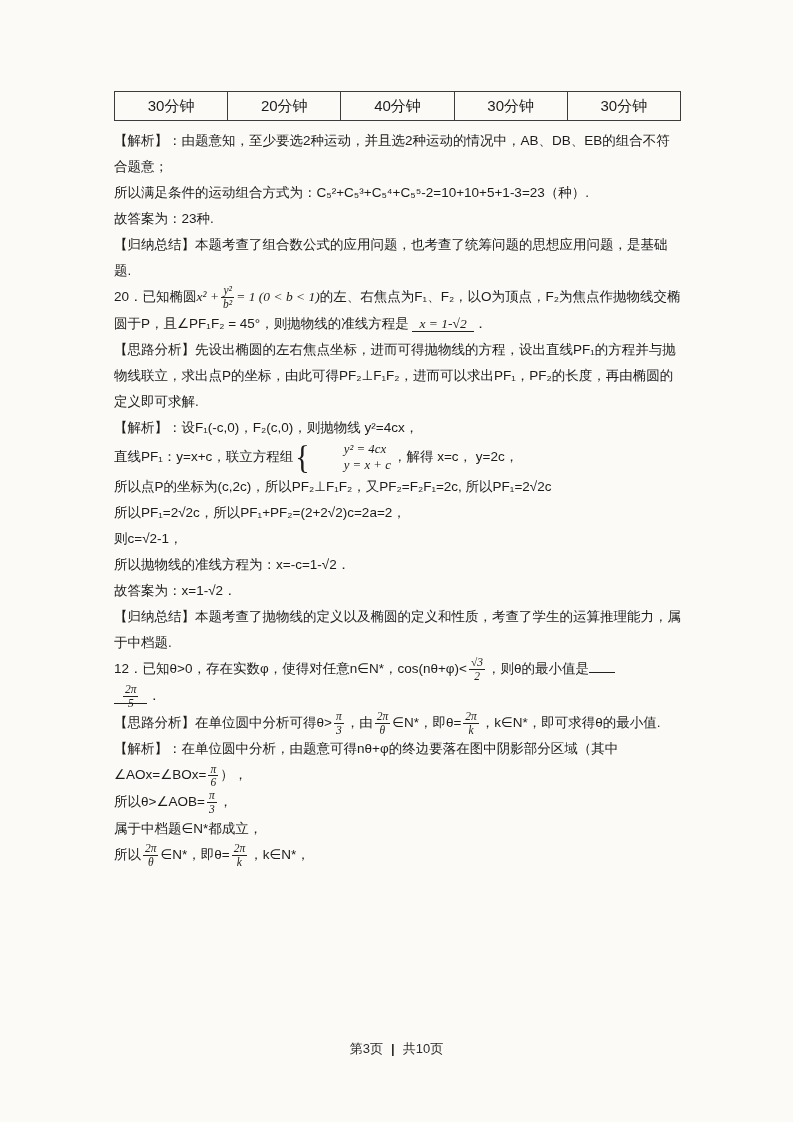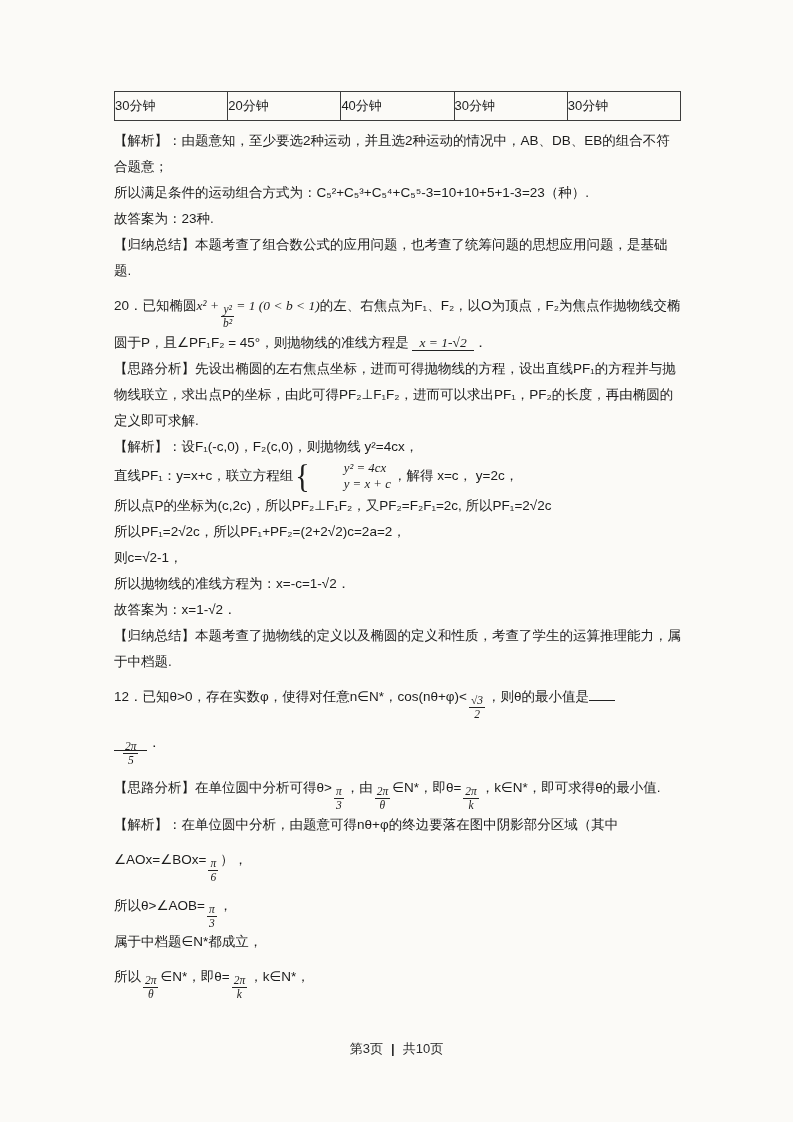--- a/index.html
+++ b/index.html
@@ -11,31 +11,31 @@
     font-family: "Liberation Sans", "DejaVu Sans", sans-serif;
     color: #1c1c1c;
   }
   .page { position: relative; width: 793px; height: 1122px; }
   .content {
     position: absolute; left: 114px; top: 91px; width: 567px;
     font-size: 13.5px; line-height: 26px;
   }
   table.schedule { border-collapse: collapse; width: 100%; table-layout: fixed; margin: 0 0 7px 0; }
   table.schedule td {
-    border: 1px solid #3c3c3c; 
-    font-size: 13px; padding: 4px 0; line-height: 20px;
+    border: 1px solid #3c3c3c; text-align: center;
+    font-size: 15px; padding: 4px 0; line-height: 20px;
   }
   p.para { margin: 0; }
   .math { font-family: "Liberation Serif", "DejaVu Serif", serif; font-style: italic; }
   .frac {
     display: inline-flex; flex-direction: column; align-items: center;
     vertical-align: middle; line-height: 1.12; font-size: 0.85em; margin: 0 2px;
     font-family: "Liberation Serif", "DejaVu Serif", serif; font-style: italic;
   }
-  .frac .num { border-bottom: 1px solid #222; padding: 0 2px; margin-top: 19px; }
+  .frac .num { border-bottom: 1px solid #222; padding: 0 2px; }
   .frac .den { padding: 0 2px; text-align: center; }
   .sys { display: inline-flex; align-items: center; vertical-align: middle; margin: 0 2px; }
   .sys .brace {
     font-size: 30px; font-weight: 200; transform: scaleY(1.15);
     font-family: "Liberation Serif", serif; font-style: normal;
   }
   .sys .eqs { display: flex; flex-direction: column; line-height: 1.3; font-size: 0.95em; padding-left: 2px; margin-left: 32px; }
   .blank { border-bottom: 1px solid #222; padding: 0 7px; }
   .blank-short { display: inline-block; width: 26px; border-bottom: 1px solid #222; height: 1em; }
   .footer {
@@ -56,21 +56,21 @@
           <td>30分钟</td>
           <td>20分钟</td>
           <td>40分钟</td>
           <td>30分钟</td>
           <td>30分钟</td>
         </tr>
       </tbody>
     </table>
 
     <p class="para">【解析】：由题意知，至少要选2种运动，并且选2种运动的情况中，AB、DB、EB的组合不符合题意；</p>
-    <p class="para">所以满足条件的运动组合方式为：C₅²+C₅³+C₅⁴+C₅⁵-3=10+10+5+1-3=23（种）.</p>
+    <p class="para">所以满足条件的运动组合方式为：C₅²+C₅³+C₅⁴+C₅⁵-2=10+10+5+1-3=23（种）.</p>
     <p class="para">故答案为：23种.</p>
     <p class="para">【归纳总结】本题考查了组合数公式的应用问题，也考查了统筹问题的思想应用问题，是基础题.</p>
 
     <p class="para"><span>20．已知椭圆</span><span class="math">x² +</span><span class="frac">
           <span class="num">y²</span>
           <span class="den">b²</span>
         </span><span class="math">= 1 (0 &lt; b &lt; 1)</span><span>的左、右焦点为F₁、F₂，以O为顶点，F₂为焦点作抛物线交椭圆于P，且∠PF₁F₂ = 45°，则抛物线的准线方程是</span> <span class="blank math">x = 1-√2</span><span>．</span></p>
 
     <p class="para">【思路分析】先设出椭圆的左右焦点坐标，进而可得抛物线的方程，设出直线PF₁的方程并与抛物线联立，求出点P的坐标，由此可得PF₂⊥F₁F₂，进而可以求出PF₁，PF₂的长度，再由椭圆的定义即可求解.</p>
 

